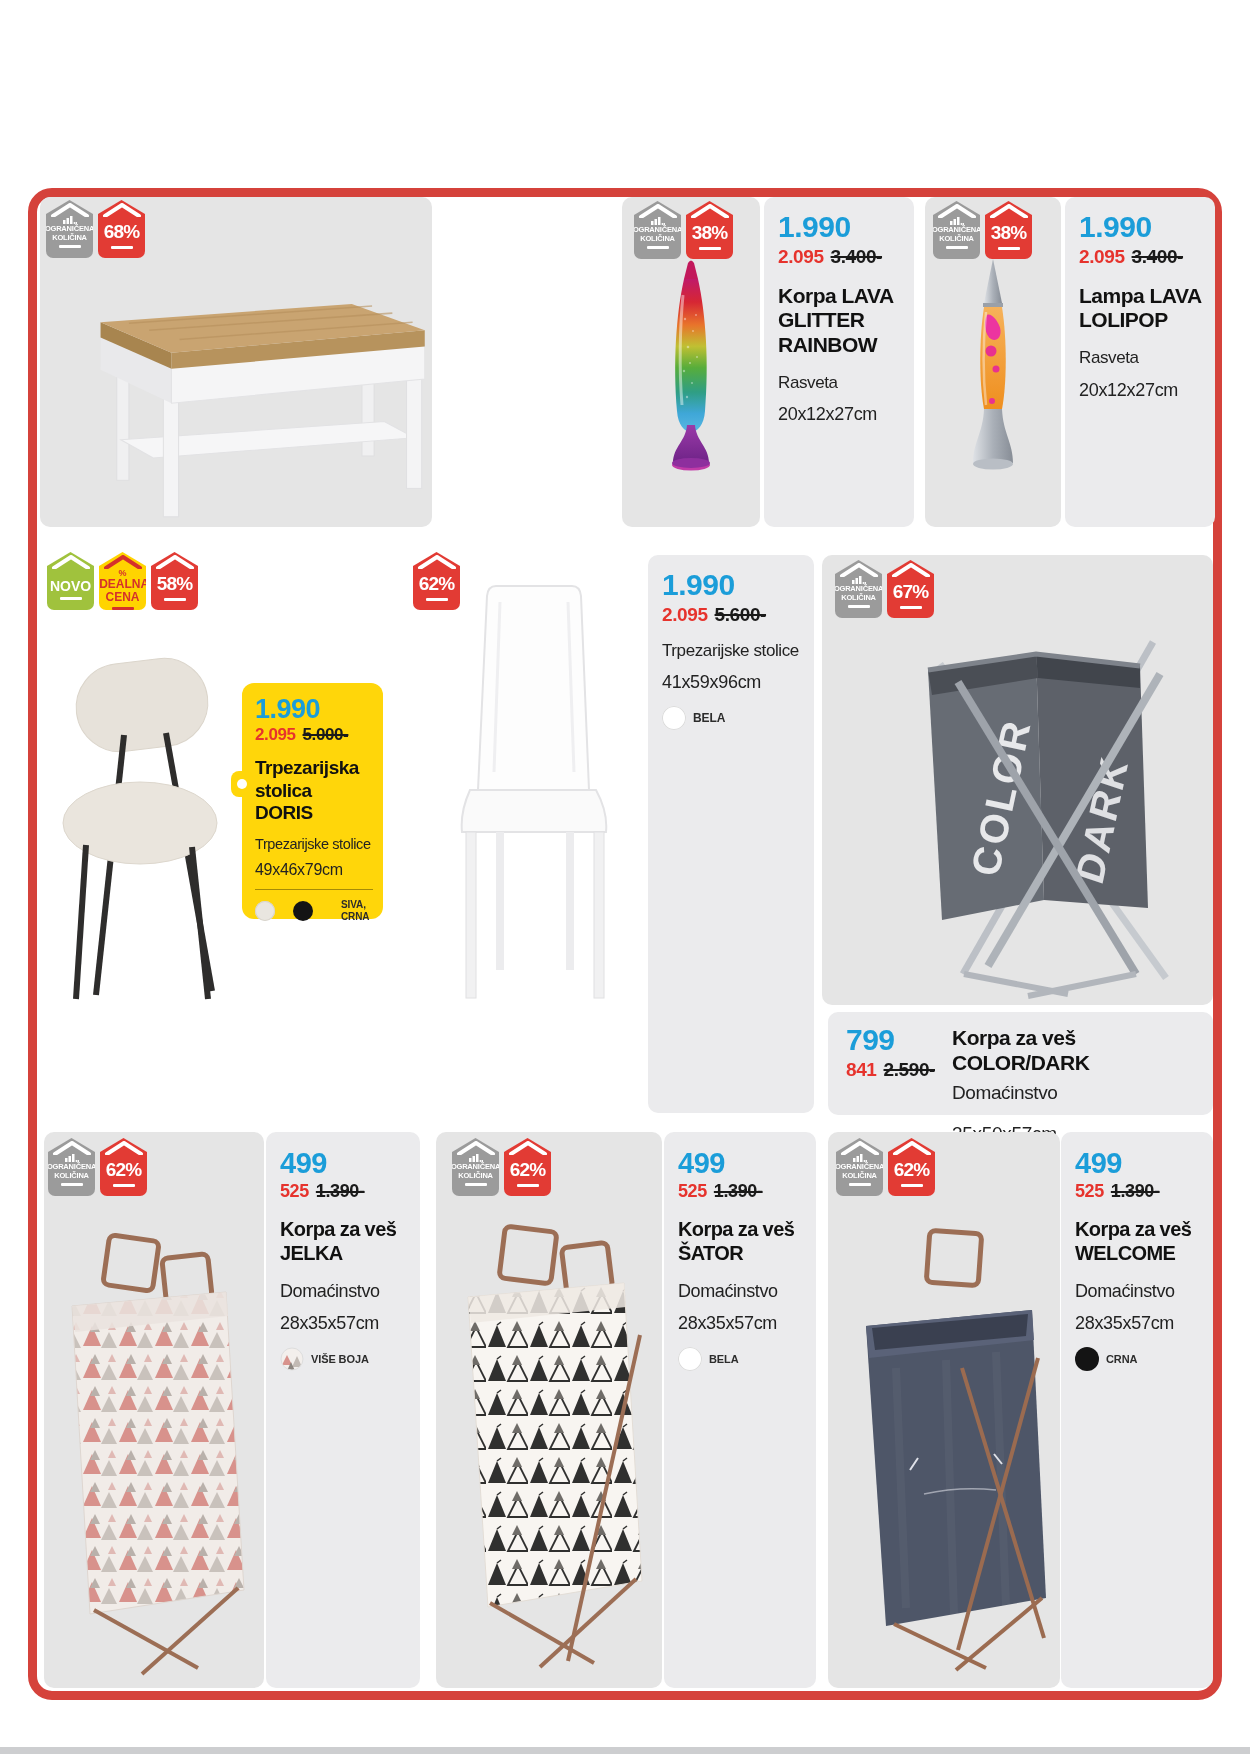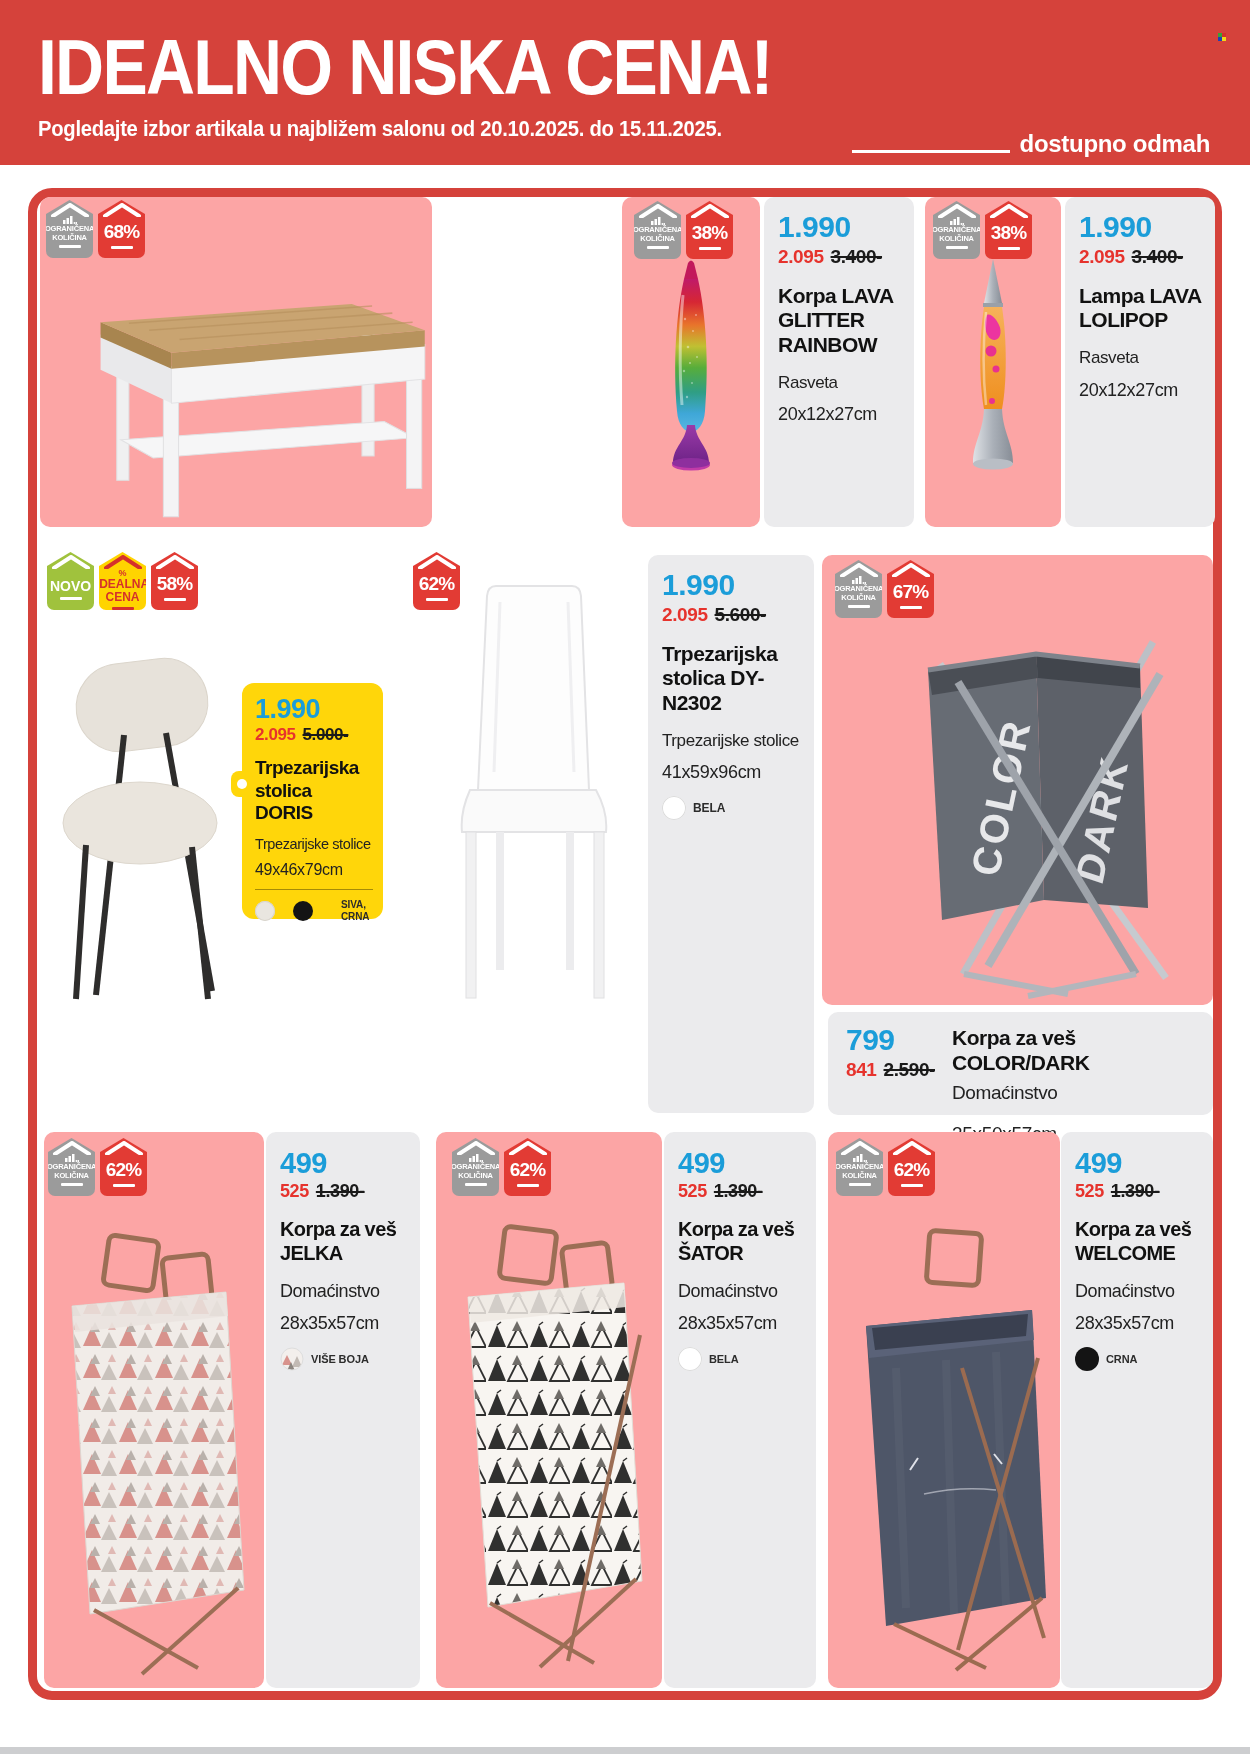--- a/index.html
+++ b/index.html
@@ -14,21 +14,21 @@
   .h-line{position:absolute;left:852px;top:150px;width:158px;height:3px;background:#fff;}
   .h-avail{position:absolute;right:40px;top:130px;font-size:24px;font-weight:bold;color:#fff;letter-spacing:-.3px;}
   .mini-logo{position:absolute;left:1218px;top:33px;width:8px;height:8px;display:grid;
              grid-template-columns:4px 4px;grid-template-rows:4px 4px;}
   .mini-logo i:nth-child(1){background:#3aa335;}.mini-logo i:nth-child(2){background:#d5312b;}
   .mini-logo i:nth-child(3){background:#1d3fbb;}.mini-logo i:nth-child(4){background:#f2d816;}
   
   .frame{position:absolute;left:28px;top:188px;width:1176px;height:1494px;border:9px solid #d5423b;border-radius:24px;}
   .bottom-strip{position:absolute;left:0;top:1747px;width:1250px;height:7px;background:#cdced0;}
   
-  .imgarea{position:absolute;background:#fca5a5;border-radius:10px;}
+  .imgarea{position:absolute;background:#e5e5e5;border-radius:10px;}
   .panel{position:absolute;background:#ebebed;border-radius:10px;padding:14px 10px 0 14px;box-sizing:border-box;}
   .price-now{font-size:30px;font-weight:bold;color:#1b9dd9;letter-spacing:-.5px;line-height:1.05;}
   .price-row{margin-top:3px;font-size:19px;font-weight:bold;letter-spacing:-.4px;white-space:nowrap;}
   .price-mid{color:#e6332d;margin-right:7px;}
   .price-old{color:#1a1a1a;text-decoration:line-through;text-decoration-thickness:2px;}
   .name{font-size:21px;font-weight:bold;color:#111;line-height:1.18;margin-top:16px;letter-spacing:-.5px;}
   .cat{font-size:17px;color:#222;margin-top:15px;letter-spacing:-.4px;line-height:1.15;}
   .dims{font-size:18px;color:#222;margin-top:12px;letter-spacing:-.3px;}
   .swrow{display:flex;align-items:center;margin-top:13px;gap:7px;}
   .sw{width:24px;height:24px;border-radius:50%;flex:none;}
@@ -77,32 +77,20 @@
   .row3 .name{font-size:20px;letter-spacing:-.6px;}
   .row3 .cat{font-size:18px;}
   svg{display:block;}
   .abs{position:absolute;}
 </style>
 </head>
 <body>
 
 <div id="canvas">
 
-  <div class="header">
-    <div class="h-title">IDEALNO NISKA CENA!</div>
-    <div class="h-sub">Pogledajte izbor artikala u najbližem salonu od 20.10.2025. do 15.11.2025.</div>
-    <div class="h-line"></div>
-    <div class="h-avail">dostupno odmah</div>
-    <div class="mini-logo">
-        <i></i>
-        <i></i>
-        <i></i>
-        <i></i>
-      </div>
-  </div>
 
   <div class="frame"></div>
 
   <div class="imgarea" style="left:40px;top:197px;width:392px;height:330px;">
     <svg class="abs" style="left:18px;top:40px;" width="385" height="286" viewBox="0 0 380 282">
       <rect x="58" y="100" width="12" height="140" fill="#f0f0f1" stroke="#dfdfe1"></rect>
       <rect x="300" y="86" width="12" height="130" fill="#f0f0f1" stroke="#dfdfe1"></rect>
       <polygon points="62,200 322,182 352,198 94,218" fill="#f6f6f7" stroke="#e2e2e4"></polygon>
       <rect x="104" y="128" width="15" height="148" fill="#f4f4f5" stroke="#e0e0e2"></rect>
       <rect x="344" y="108" width="15" height="140" fill="#f4f4f5" stroke="#e0e0e2"></rect>
@@ -327,21 +315,20 @@
     <path d="M92 30 L86 200 M160 30 L166 200" stroke="#efeff1" stroke-width="3" fill="none"></path>
     <path d="M62 218 H188 Q200 240 198 260 H54 Q52 240 62 218 Z" fill="#fafafa" stroke="#e3e3e5" stroke-width="2"></path>
     <rect x="58" y="260" width="10" height="166" fill="#f1f1f2" stroke="#e0e0e2"></rect>
     <rect x="186" y="260" width="10" height="166" fill="#f1f1f2" stroke="#e0e0e2"></rect>
     <rect x="88" y="260" width="8" height="138" fill="#ececee"></rect>
     <rect x="158" y="260" width="8" height="138" fill="#ececee"></rect>
   </svg>
   <div class="panel" style="left:648px;top:555px;width:166px;height:558px;">
     <div class="price-now">1.990</div>
     <div class="price-row"><span class="price-mid">2.095</span><span class="price-old">5.600-</span></div>
-    <div class="name">Trpezarijska stolica DY-N2302</div>
     <div class="cat">Trpezarijske stolice</div>
     <div class="dims">41x59x96cm</div>
     <div class="swrow">
       <span class="sw white"></span>
       <span class="sw-label" style="font-size:12px;">BELA</span>
     </div>
   </div>
 
   <div class="imgarea" style="left:822px;top:555px;width:391px;height:450px;">
     <div class="badges" style="left:13px;top:5px;">

